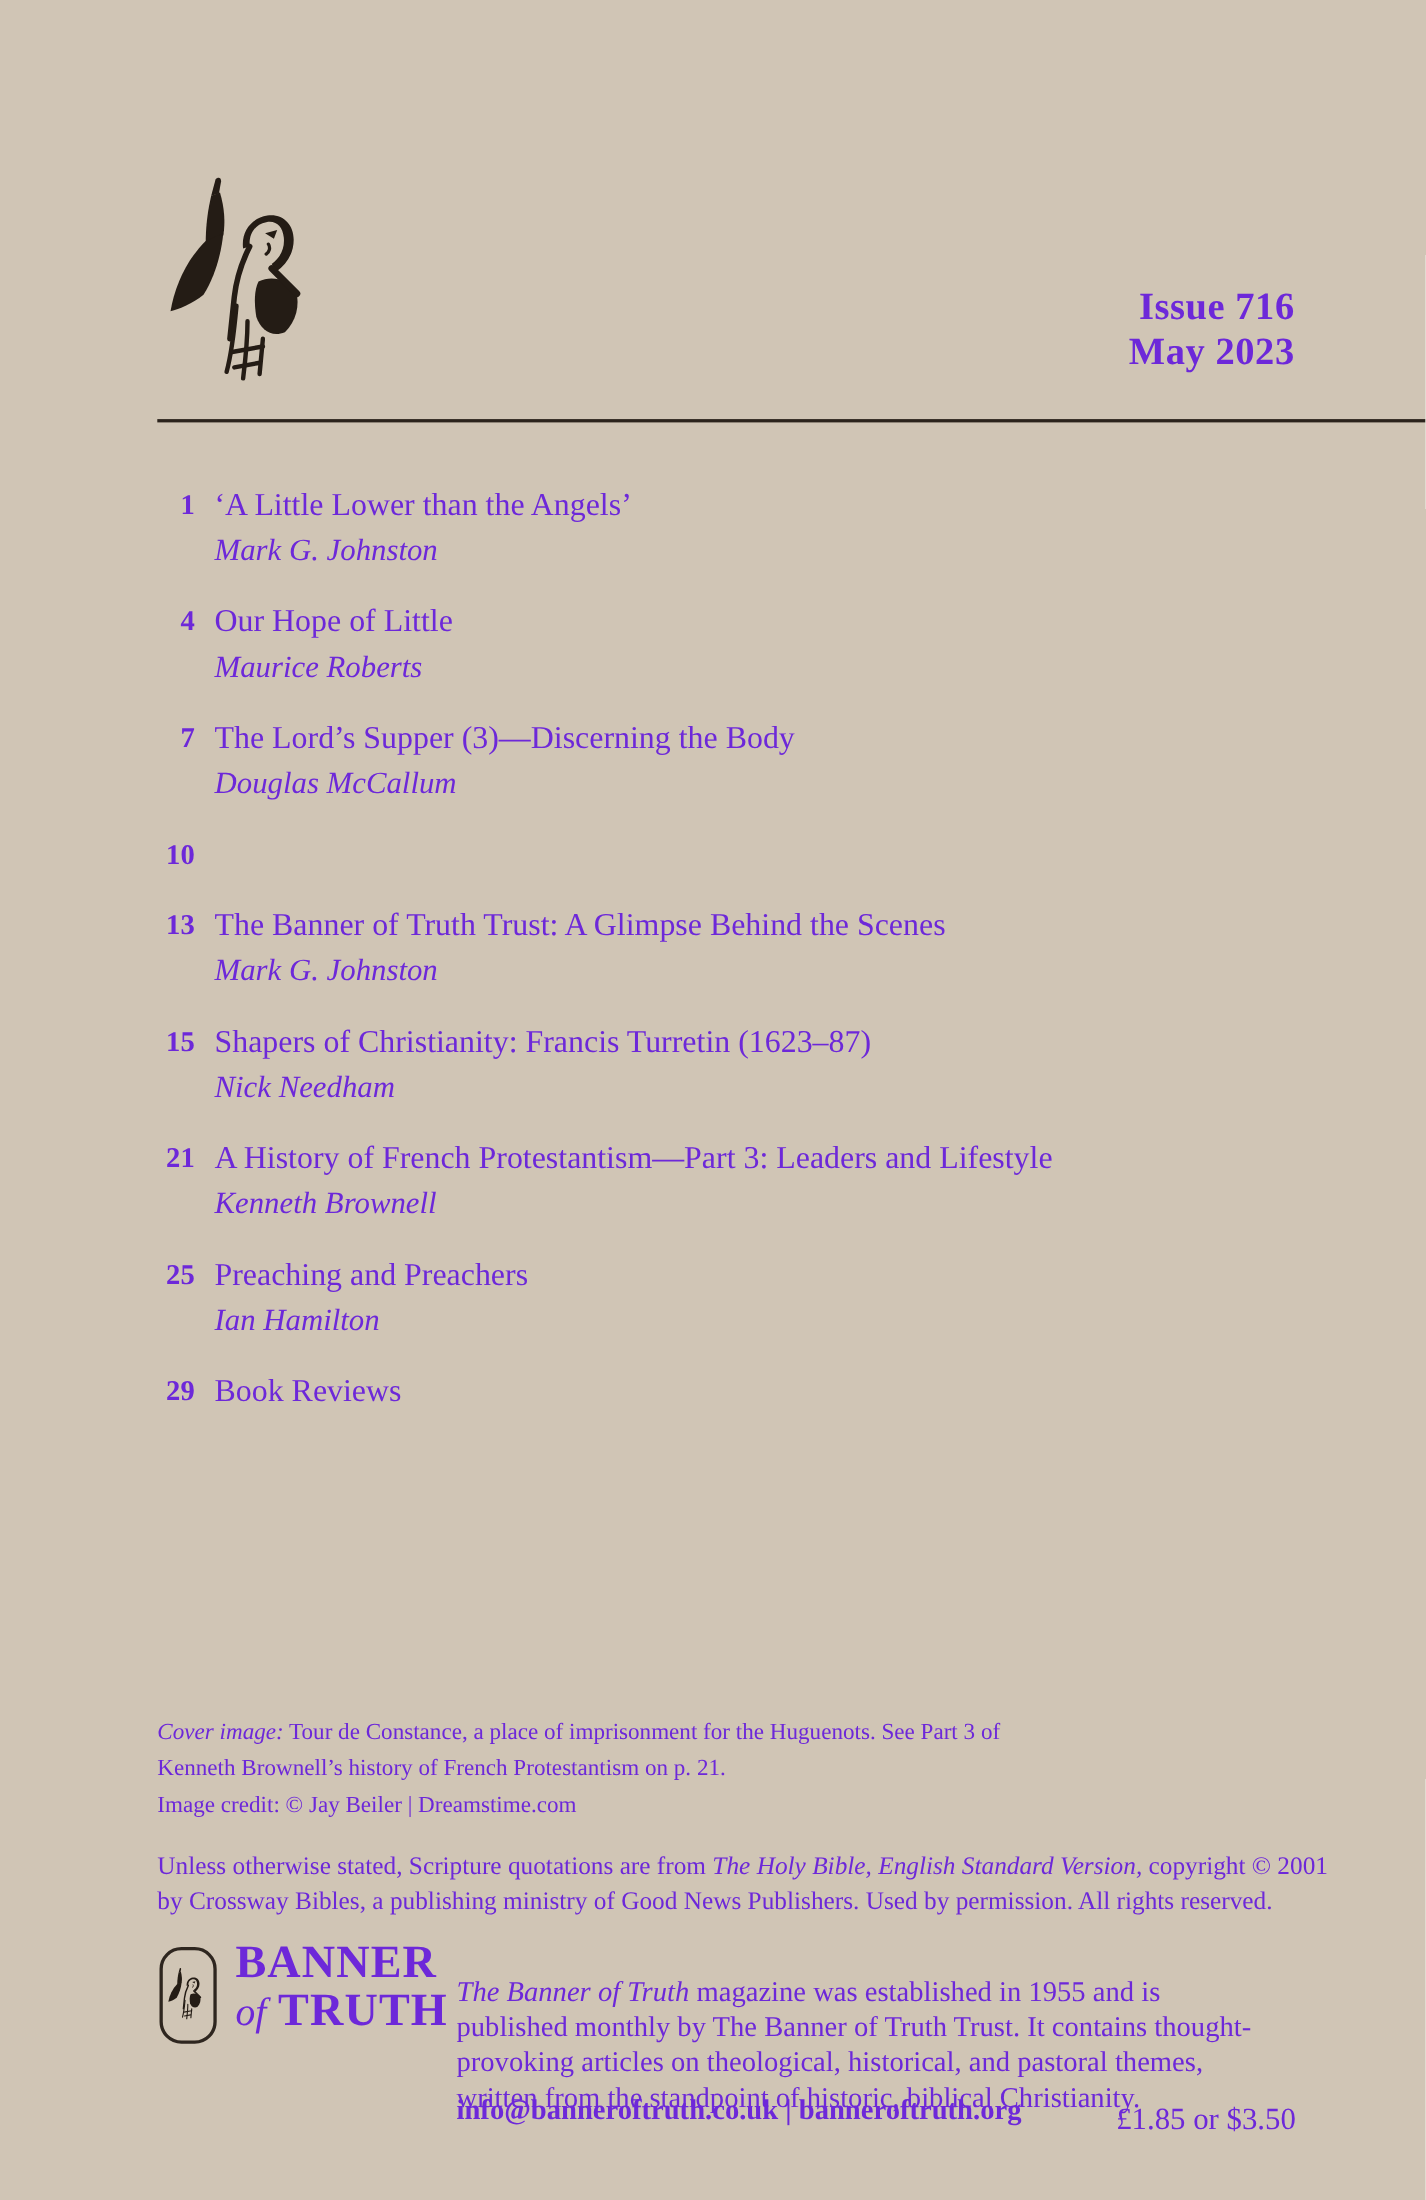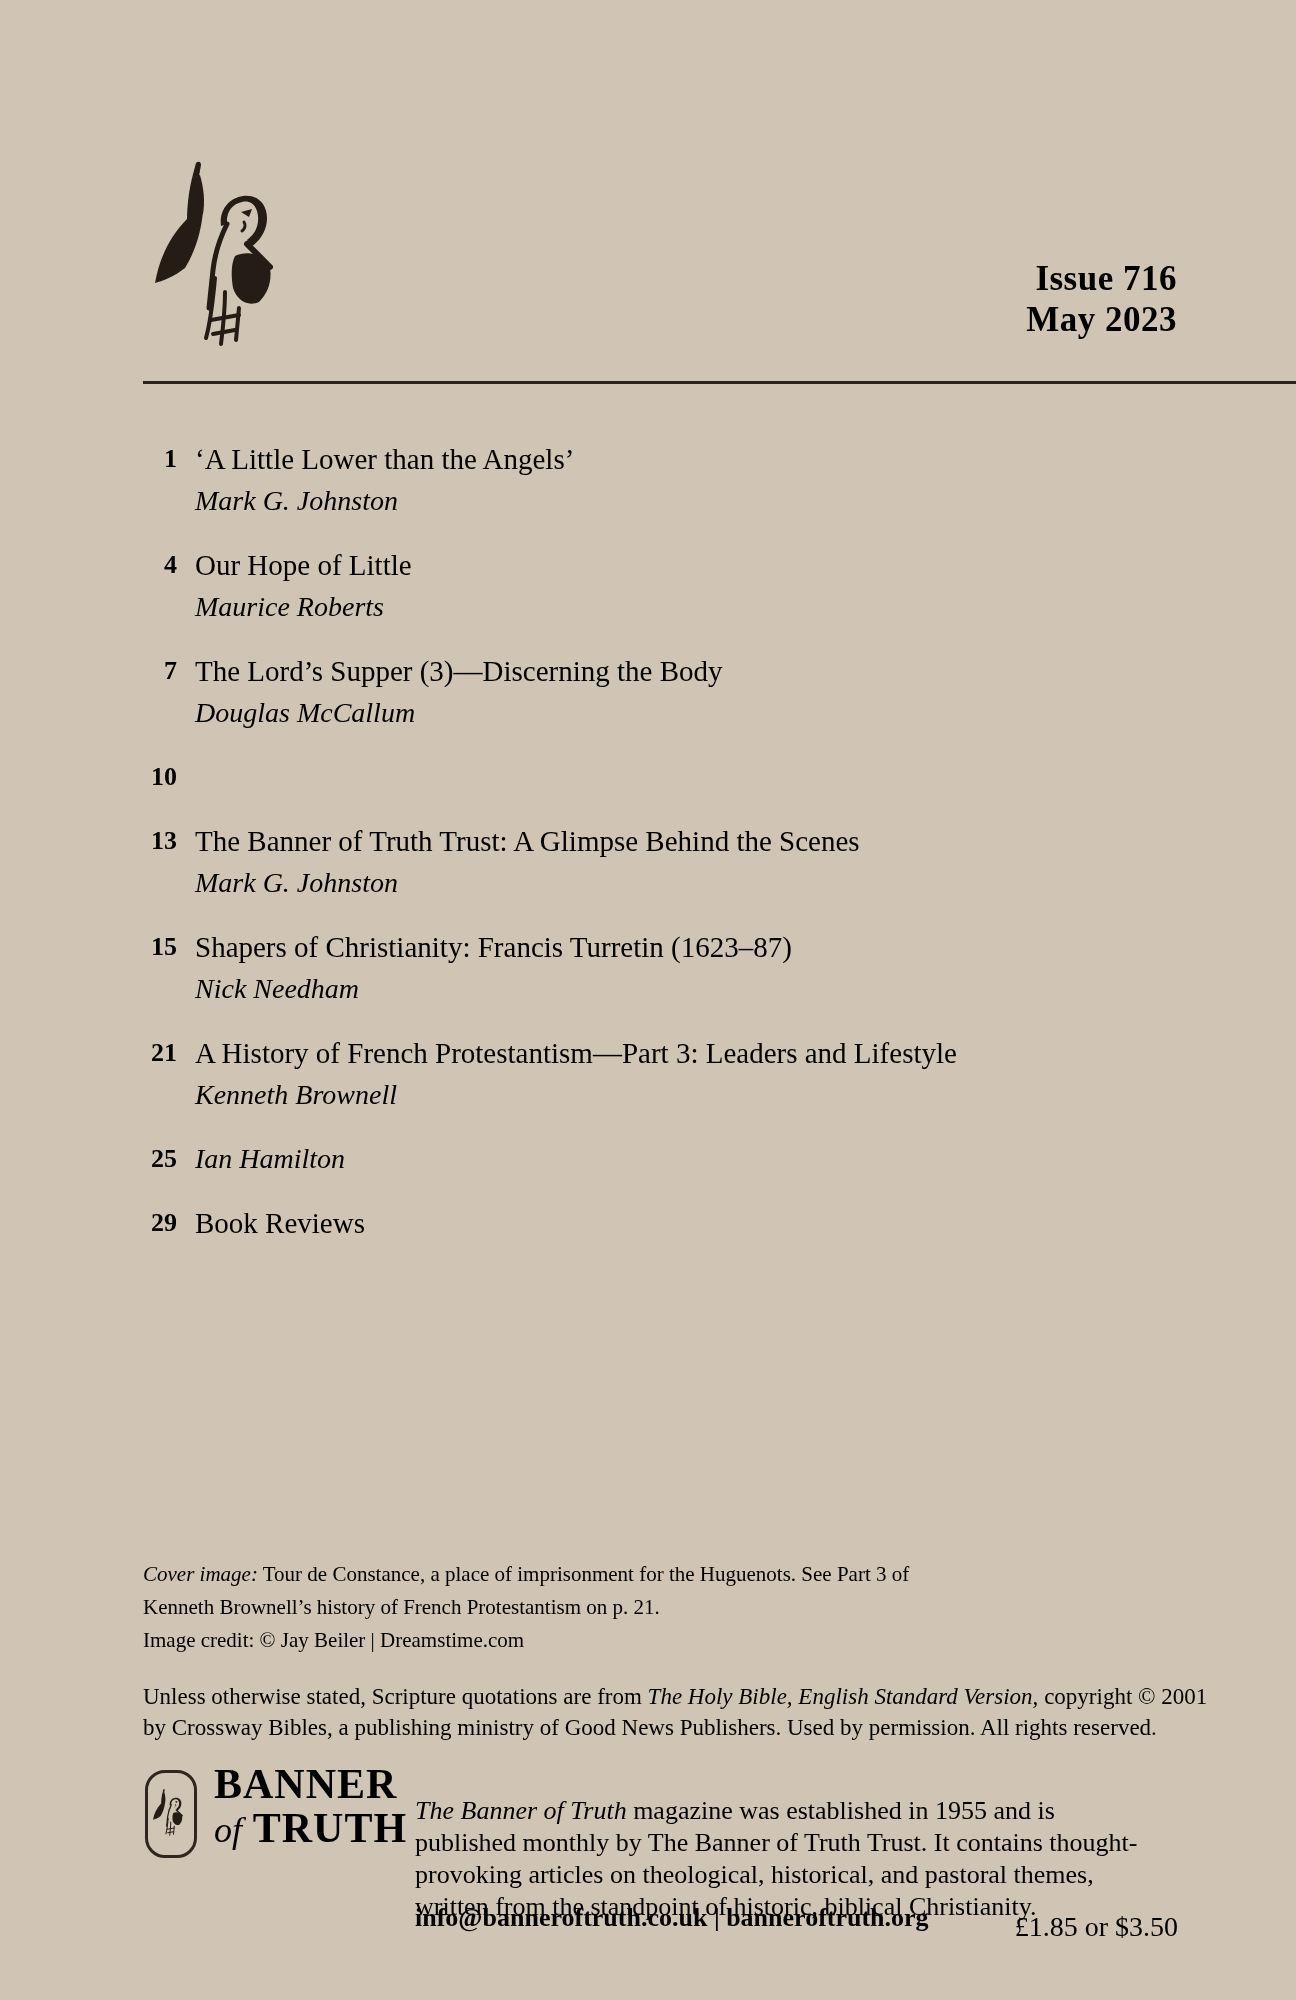--- a/index.html
+++ b/index.html
@@ -1,20 +1,20 @@
 <!DOCTYPE html>
 <html><head>
 <meta charset="utf-8">
 <style>
   html,body { margin:0; padding:0; }
   .page {
     position:relative;
     width:1296px; height:2000px;
     background:#d0c5b5;
-    color:#000000;
+    color:#6d28d9;
     font-family:"Liberation Serif","DejaVu Serif",serif;
     overflow:hidden;
   }
   .figure-logo { position:absolute; left:150px; top:160px; width:152px; height:200px; }
   .issue-block {
     position:absolute; right:119px; top:258px;
     text-align:right; font-weight:bold; font-size:35px; line-height:41px;
     letter-spacing:0.5px;
   }
   .rule {
@@ -145,20 +145,21 @@
     <div class="toc-entry">
       <div class="toc-num">21</div>
       <div class="toc-body">
         <div class="toc-title">A History of French Protestantism—Part 3: Leaders and Lifestyle</div>
         <div class="toc-author">Kenneth Brownell</div>
       </div>
     </div>
     <div class="toc-entry">
       <div class="toc-num">25</div>
       <div class="toc-body">
+        <div class="toc-title">Preaching and Preachers</div>
         <div class="toc-author">Ian Hamilton</div>
       </div>
     </div>
     <div class="toc-entry">
       <div class="toc-num">29</div>
       <div class="toc-body">
         <div class="toc-title">Book Reviews</div>
         <div class="toc-author"></div>
       </div>
     </div>

